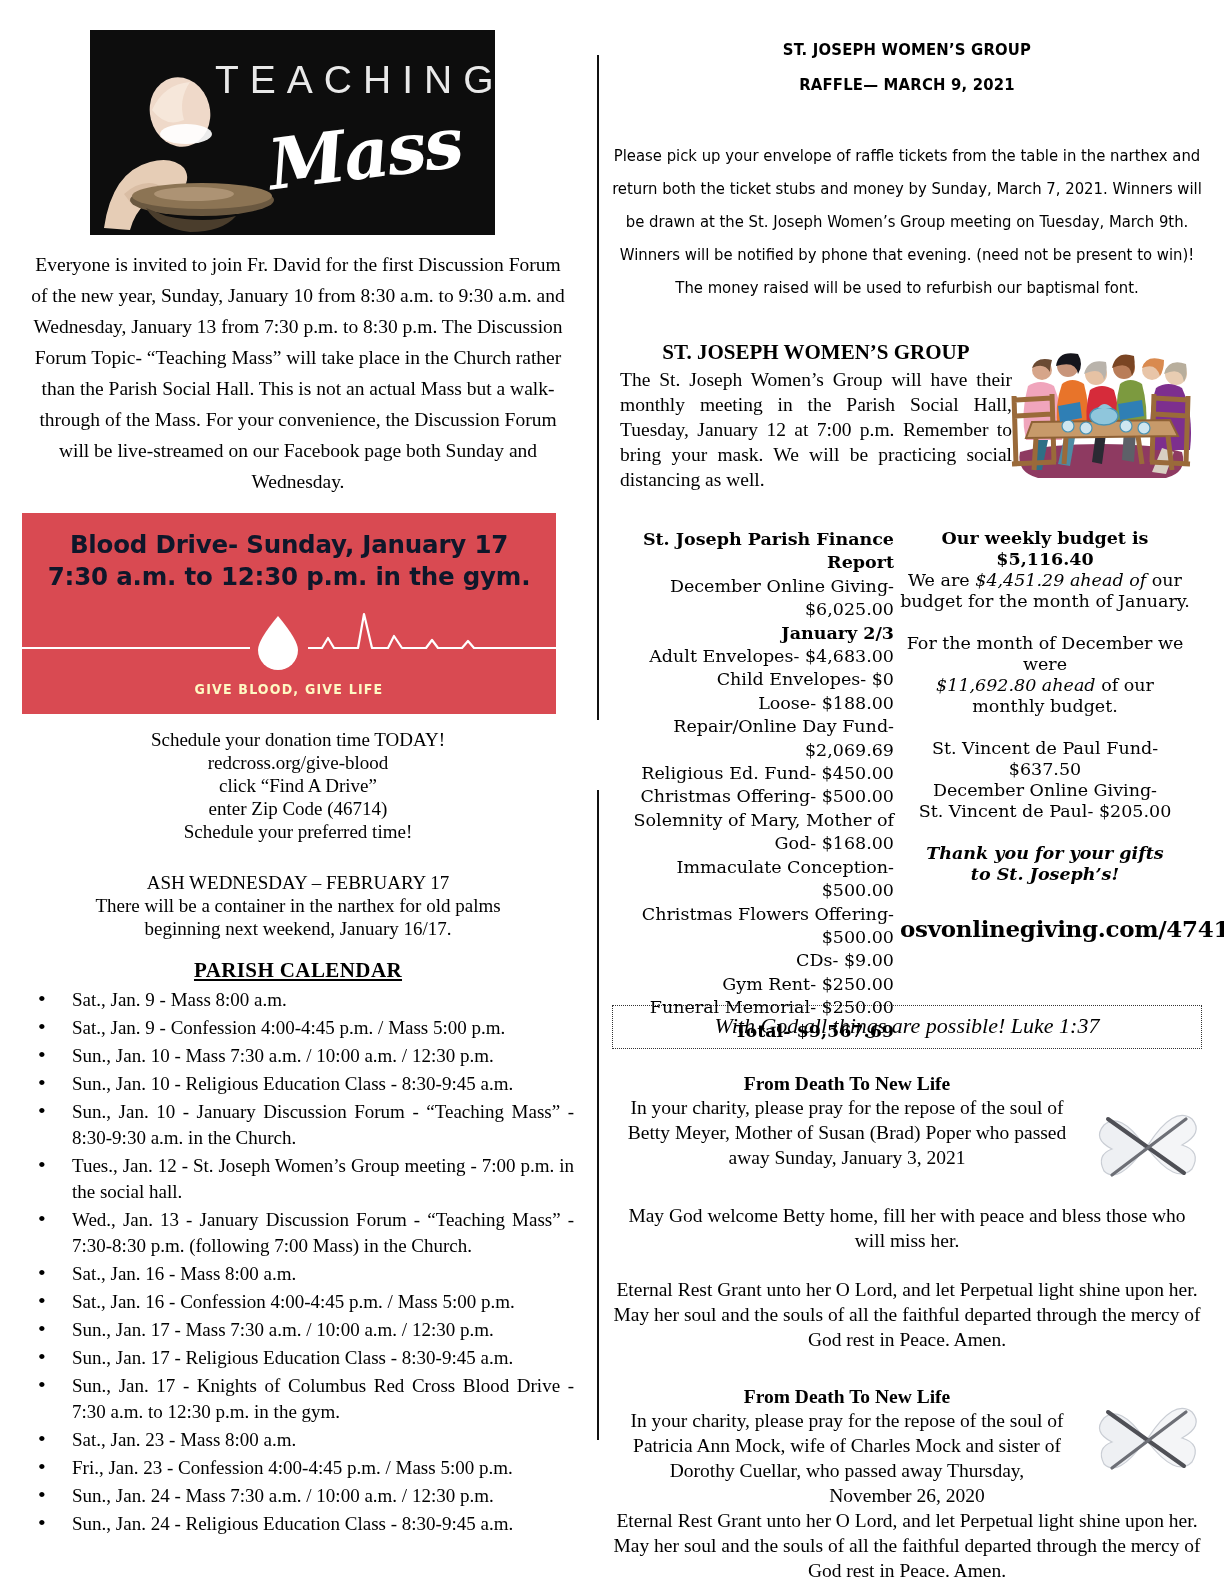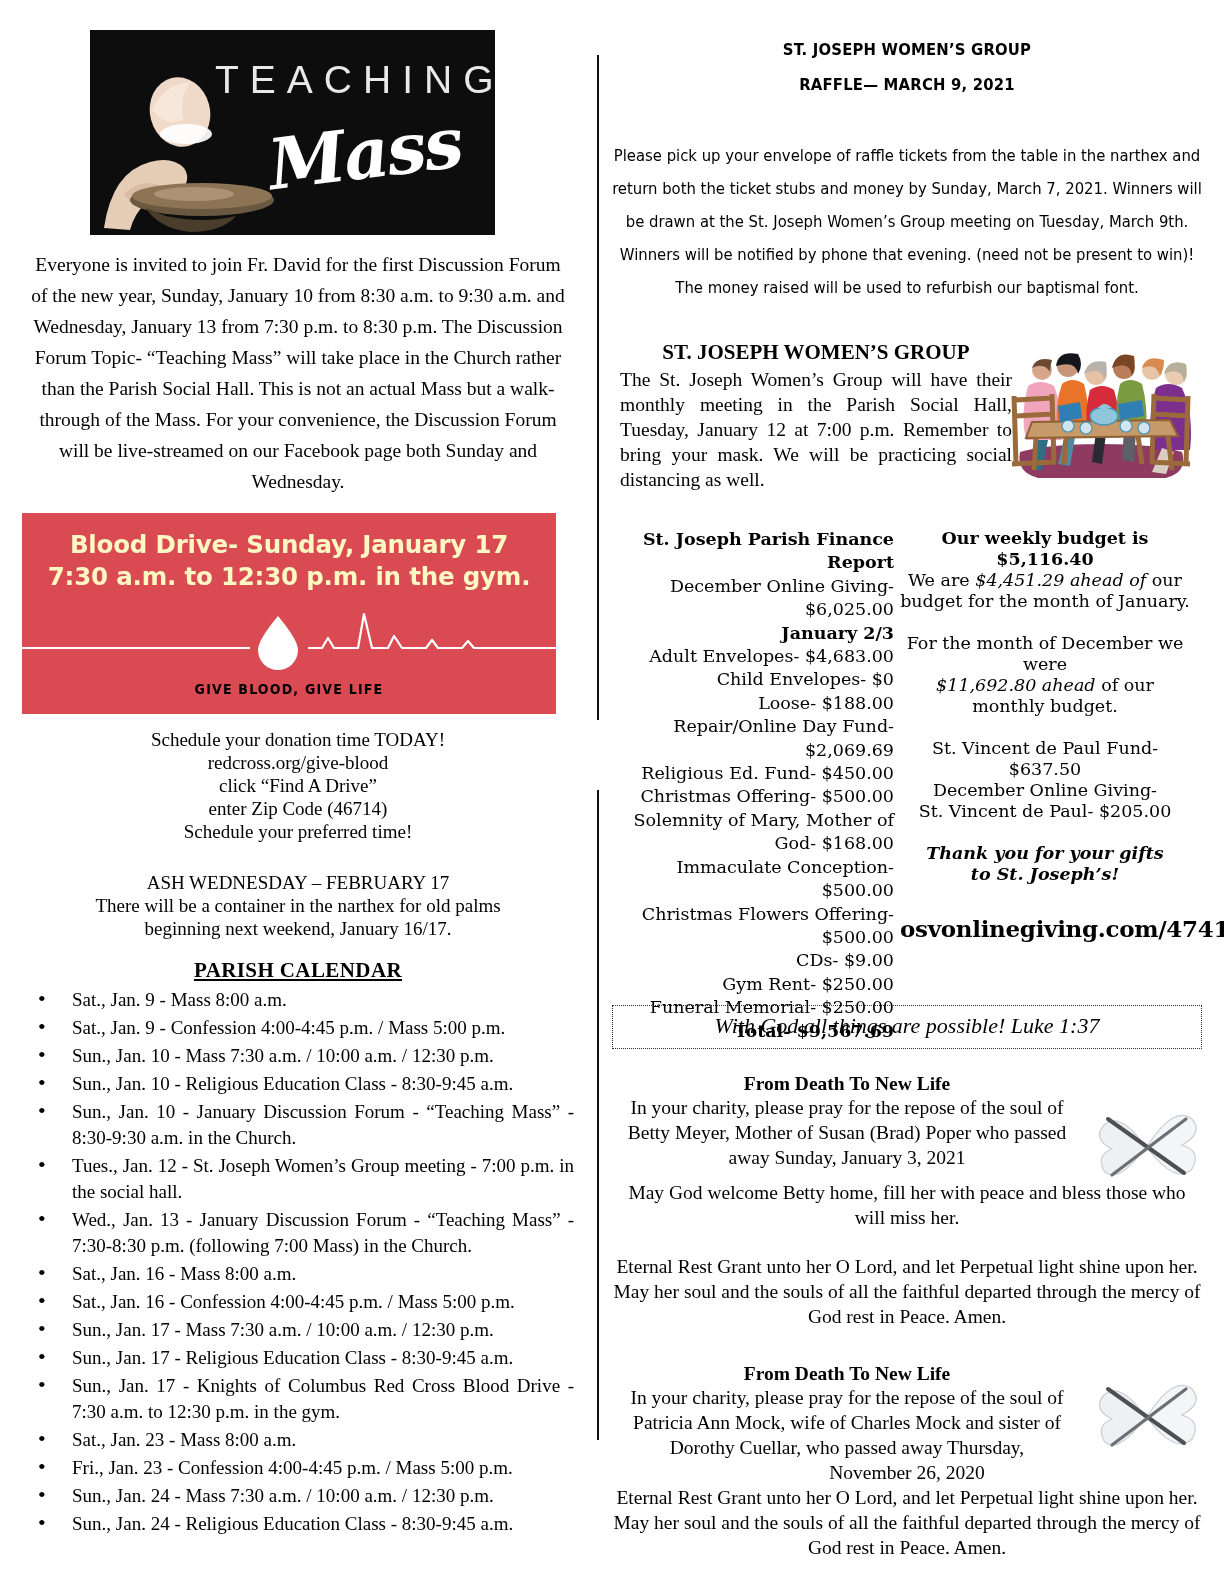--- a/index.html
+++ b/index.html
@@ -56,28 +56,28 @@
   
   .bd-banner{
     position:relative;
     width:534px;height:201px;
     background:#d94a52;
     margin-top:16px;
     overflow:hidden;
   }
   .bd-title{
     position:absolute;top:16px;left:0;right:0;
-    text-align:center;color:#fef9c3;
+    text-align:center;color:#0f172a;
     font-family:"DejaVu Sans",sans-serif;
     font-weight:bold;font-size:24.5px;line-height:32px;
     letter-spacing:-0.2px;
   }
   .bd-tag{
     position:absolute;bottom:17px;left:0;right:0;
-    text-align:center;color:#000000;
+    text-align:center;color:#fef9c3;
     font-family:"DejaVu Sans Condensed","DejaVu Sans",sans-serif;
     font-weight:bold;font-size:14px;letter-spacing:1.2px;
   }
   .bd-ekg{position:absolute;left:0;top:95px;width:534px;height:62px;}
 
   .p-small{font-size:19px;line-height:23px;text-align:center;}
 
   
   .cal-head{
     text-align:center;font-weight:bold;font-size:21px;
@@ -360,21 +360,21 @@
 
     <div class="obit">
       <svg class="butterfly" id="butterfly-1" viewBox="0 0 116 100">
         <path d="M54 48 Q30 14 14 28 Q2 42 22 52 Q6 58 14 74 Q28 88 54 52 Z" fill="#eef0f3" stroke="#c9cdd4" stroke-width="1.2"></path>
         <path d="M58 48 Q84 8 102 22 Q114 36 92 48 Q112 54 102 72 Q86 88 58 52 Z" fill="#f4f5f7" stroke="#c9cdd4" stroke-width="1.2"></path>
         <path d="M18 22 L94 76" stroke="#4f5056" stroke-width="4" stroke-linecap="round"></path>
         <path d="M96 22 L22 78" stroke="#6d6f76" stroke-width="3.2" stroke-linecap="round"></path>
       </svg>
       <div class="obit-h" style="width:470px;">From Death To New Life</div>
       <div class="obit-p" style="width:470px;">In your charity, please pray for the repose of the soul of Betty Meyer, Mother of Susan (Brad) Poper who passed away Sunday, January 3, 2021</div>
-      <div class="obit-p" style="margin-top:10px;">May God welcome Betty home, fill her with peace and bless those who will miss her.</div>
+      <div class="obit-p" style="margin-top:33px;">May God welcome Betty home, fill her with peace and bless those who will miss her.</div>
       <div class="obit-p" style="margin-top:24px;">Eternal Rest Grant unto her O Lord, and let Perpetual light shine upon her. May her soul and the souls of all the faithful departed through the mercy of God rest in Peace. Amen.</div>
     </div>
 
     <div class="obit" style="margin-top:34px;">
       <svg class="butterfly" id="butterfly-2" viewBox="0 0 116 100">
         <path d="M54 48 Q30 14 14 28 Q2 42 22 52 Q6 58 14 74 Q28 88 54 52 Z" fill="#eef0f3" stroke="#c9cdd4" stroke-width="1.2"></path>
         <path d="M58 48 Q84 8 102 22 Q114 36 92 48 Q112 54 102 72 Q86 88 58 52 Z" fill="#f4f5f7" stroke="#c9cdd4" stroke-width="1.2"></path>
         <path d="M18 22 L94 76" stroke="#4f5056" stroke-width="4" stroke-linecap="round"></path>
         <path d="M96 22 L22 78" stroke="#6d6f76" stroke-width="3.2" stroke-linecap="round"></path>
       </svg>

